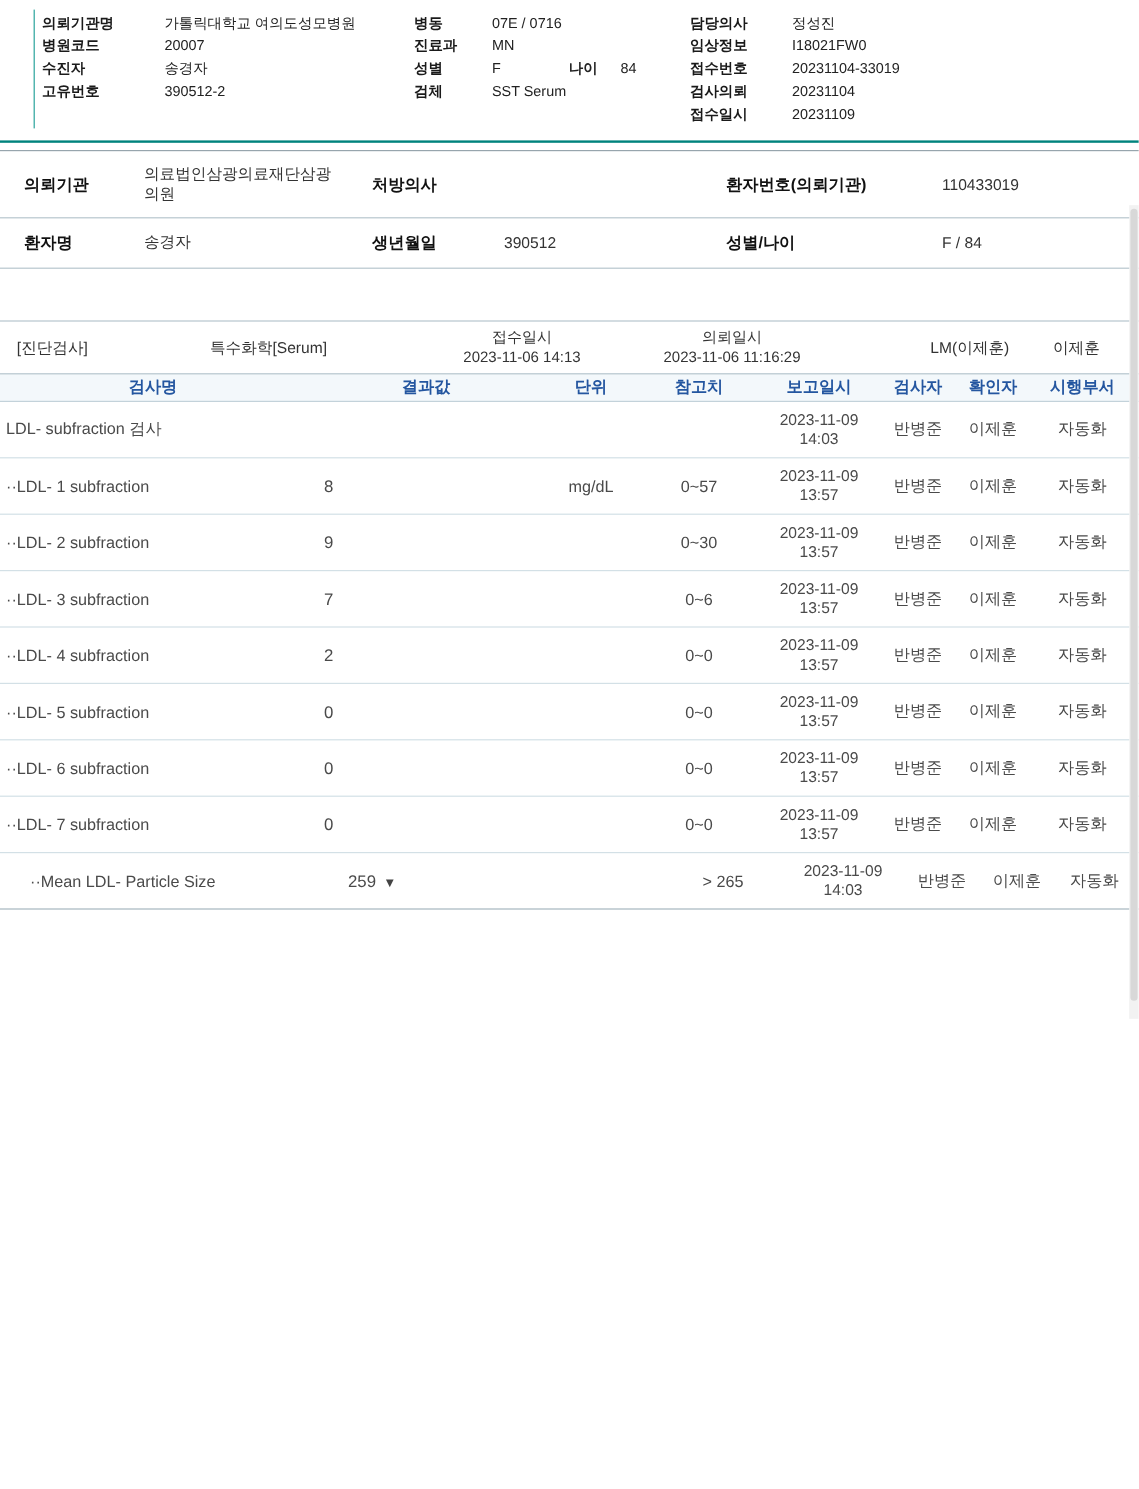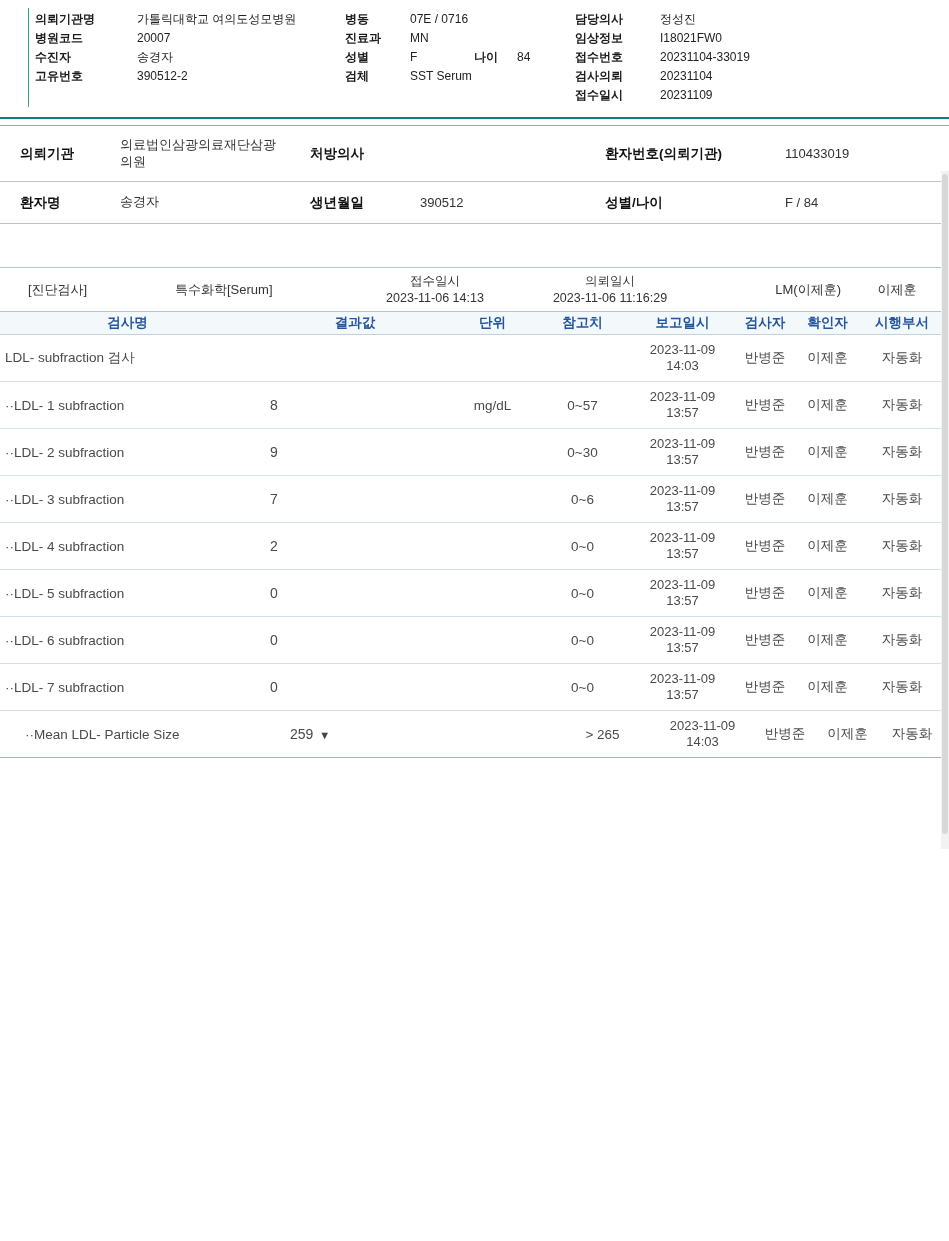--- a/index.html
+++ b/index.html
@@ -76,21 +76,21 @@
   
   .order-row {
     margin-top:43px;
     display:grid;
     grid-template-columns:165px 130px 280px 70px 200px auto;
     align-items:center;
     border-top:1px solid #b7c6ce;
     min-height:44px;
     font-size:13px; color:#333;
   }
-  .ocat { padding-left:28px; }
+  .ocat { padding-left:14px; }
   .ogroup { padding-left:10px; }
   .otwo {
     display:flex; flex-direction:column;
     align-items:center; justify-content:center;
     font-size:12.5px; line-height:1.3; color:#333;
   }
   .otwo span { white-space:nowrap; }
   .olab { text-align:right; padding-right:4px; }
   .odoc { text-align:center; white-space:nowrap; }
 

